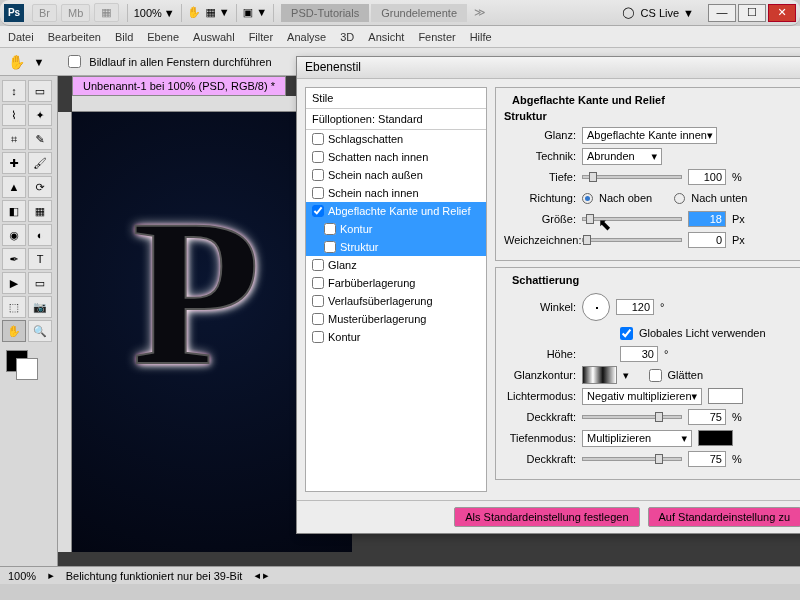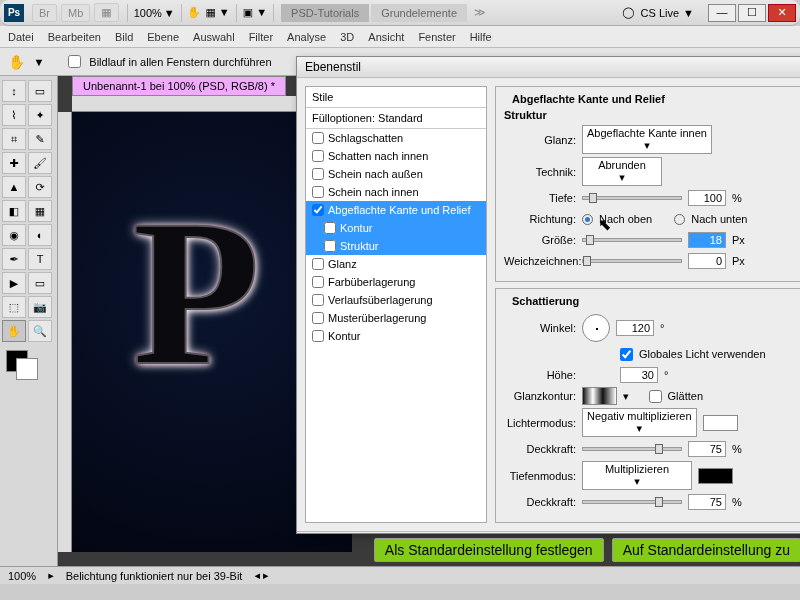--- a/index.html
+++ b/index.html
@@ -48,34 +48,34 @@
 .sl-item input[type=checkbox] { width: 12px; height: 12px; }
 .sl-item.sel { background: #3399ff; color: #fff; }
 .sl-sub { padding-left: 18px; }
 
 .panel { flex: 1; display: flex; flex-direction: column; gap: 6px; }
 .fieldset { border: 1px solid #aaa; padding: 6px 8px 8px; }
 .fieldset > .legend { font-weight: bold; margin: -12px 0 4px 4px; background: #ededed; display: inline-block; padding: 0 4px; font-size: 11px; }
 .section-label { font-weight: bold; margin-bottom: 4px; }
 .row { display: flex; align-items: center; gap: 6px; margin: 3px 0; min-height: 18px; }
 .lbl { width: 72px; text-align: right; font-size: 11px; }
-.sel-input { border: 1px solid #999; background: #fff; padding: 1px 4px; min-width: 110px; font-size: 11px; display: flex; justify-content: space-between; align-items: center; flex-direction: column; }
+.sel-input { border: 1px solid #999; background: #fff; padding: 1px 4px; min-width: 110px; font-size: 11px; display: flex; justify-content: space-between; align-items: center; }
 .slider { flex: 1; height: 4px; background: #ccc; border: 1px solid #999; position: relative; max-width: 100px; }
 .slider .thumb { position: absolute; top: -4px; width: 8px; height: 10px; background: #ddd; border: 1px solid #666; }
 .num { width: 38px; border: 1px solid #999; background: #fff; text-align: right; padding: 1px 3px; font-size: 11px; }
 .num.sel-blue { background: #3399ff; color: #fff; }
 .radio-dot { width: 11px; height: 11px; border: 1px solid #666; border-radius: 50%; display: inline-block; position: relative; vertical-align: middle; }
 .radio-dot.on::after { content: ''; position: absolute; top: 2px; left: 2px; width: 5px; height: 5px; background: #3377cc; border-radius: 50%; }
 .angle-ctrl { width: 28px; height: 28px; border: 1px solid #888; border-radius: 50%; background: #fff; position: relative; }
 .angle-ctrl::after { content: ''; position: absolute; top: 13px; left: 13px; width: 2px; height: 2px; background: #000; }
 .preview-box { width: 35px; height: 18px; border: 1px solid #888; background: linear-gradient(90deg,#111 0%,#fff 30%,#111 60%,#fff 100%); }
 .color-sw { width: 35px; height: 16px; border: 1px solid #888; }
 .cursor { position: absolute; top: 215px; left: 598px; font-size: 16px; pointer-events: none; z-index: 100; }
 .dlg-foot { padding: 6px 8px; display: flex; gap: 8px; border-top: 1px solid #bbb; }
-.btn { padding: 3px 10px; background: #84cc16; border: 1px solid #999; border-radius: 2px; font-size: 14px; text-align: right; }
+.btn { padding: 3px 10px; background: #ec4899; border: 1px solid #999; border-radius: 2px; font-size: 11px; text-align: right; }
 </style>
 </head>
 <body>
 
 <div class="titlebar">
   <div class="ps-icon">Ps</div>
   <div class="tb-btn">Br</div>
   <div class="tb-btn">Mb</div>
   <div class="tb-btn">▦</div>
   <div class="tb-sep"></div>

